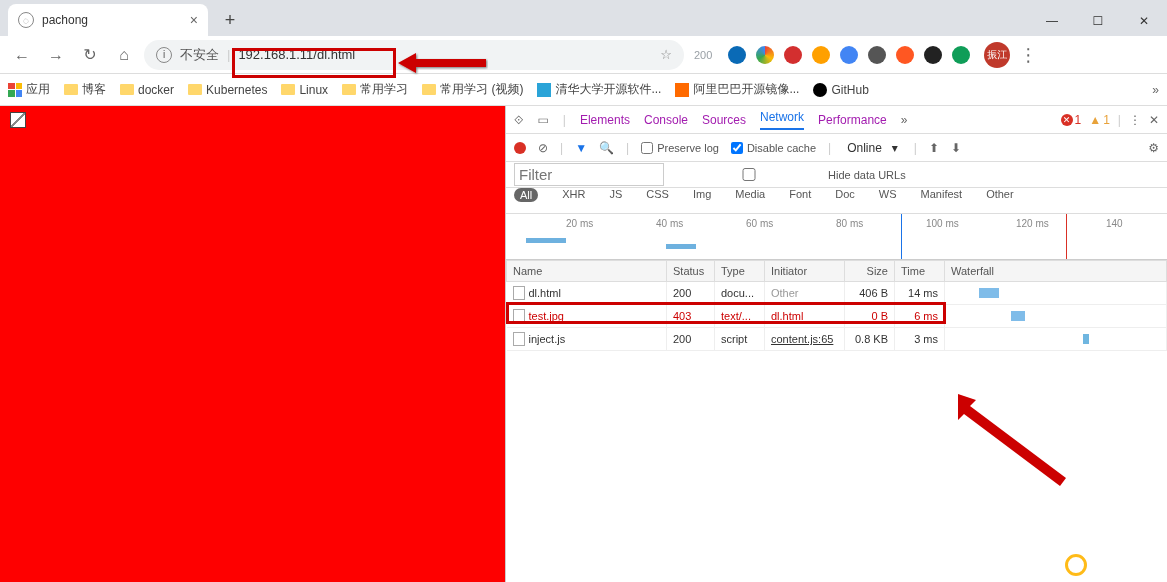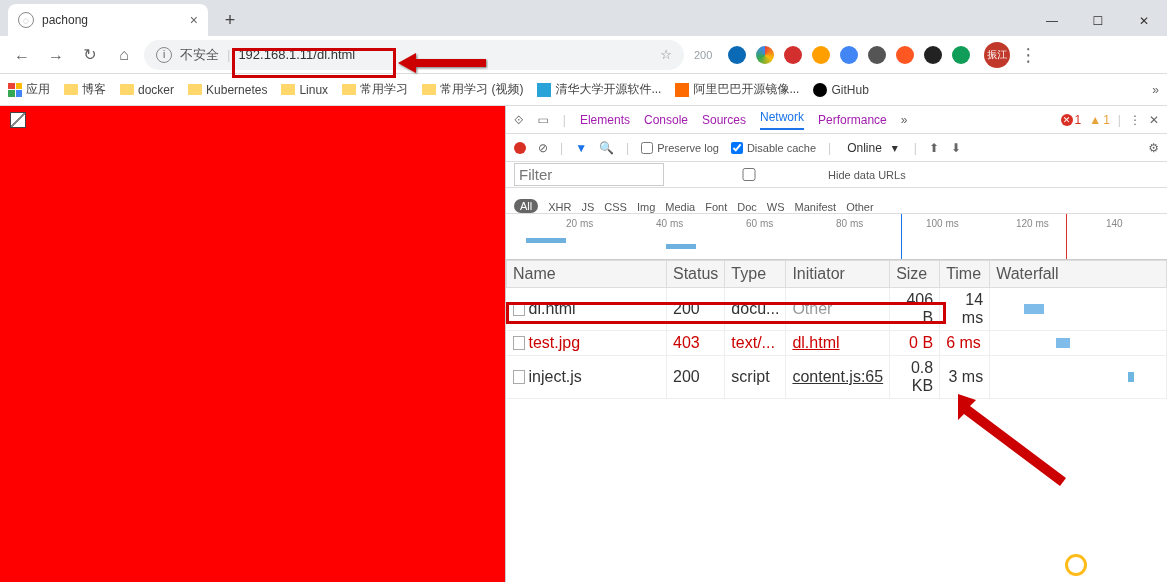--- a/index.html
+++ b/index.html
@@ -52,30 +52,30 @@
 .dt-ctrl .funnel { color:#1a73e8; }
 .dt-ctrl label { display:flex;align-items:center;gap:4px;font-size:11px;color:#555; }
 .dt-ctrl input[type=checkbox]{ width:12px;height:12px; }
 .dt-ctrl .sel { padding:1px 4px; }
 .dt-ctrl .gear { margin-left:auto; color:#666; }
 
 .dt-filter { height:26px; border-bottom:1px solid #ddd; display:flex; align-items:center; padding:0 8px; gap:10px; }
 .dt-filter input { border:1px solid #ccc; font-size:15px; padding:2px 4px; width:150px; color:#888; }
 .dt-filter label { display:flex;align-items:center;gap:4px;font-size:11px;color:#555; }
 
-.dt-types { height:26px; border-bottom:1px solid #ddd; display:flex; align-items:flex-end; padding:0 8px; gap:10px; font-size:11px; color:#555; }
+.dt-types { height:26px; border-bottom:1px solid #ddd; display:flex; align-items:flex-start; padding:0 8px; gap:24px; font-size:11px; color:#555; }
 .dt-types .pill { background:#666;color:#fff;border-radius:8px;padding:1px 6px; }
 
 .dt-timeline { height:46px; border-bottom:1px solid #ccc; position:relative; font-size:10px; color:#888; }
 .dt-timeline .tick { position:absolute; top:4px; }
 .dt-timeline .bar { position:absolute; height:5px; top:24px; }
 .dt-timeline .vline { position:absolute; top:0; bottom:0; width:1px; }
 
 .dt-table { flex:1; overflow:auto; }
-.dt-table table { width:100%; border-collapse:collapse; font-size:16px; }
+.dt-table table { width:100%; border-collapse:collapse; font-size:11px; }
 .dt-table th { text-align:left; font-weight:normal; color:#555; border:1px solid #ddd; padding:4px 6px; background:#f5f5f5; position:sticky; top:0; }
 .dt-table td { border-bottom:1px solid #eee; border-right:1px solid #eee; padding:3px 6px; color:#333; }
 .dt-table .file { display:flex;align-items:center;gap:4px; }
 .dt-table .fileico { width:12px;height:14px;border:1px solid #aaa;background:#fff; }
 .dt-table .red td { color:#c00; }
 .dt-table .other { color:#999; }
 .dt-table .link { text-decoration:underline; }
 .wf-cell { position:relative; height:16px; }
 .wf-bar { position:absolute; height:10px; top:3px; }
 
@@ -274,21 +274,21 @@
     </div>
 
     <div class="dt-table" style="position:relative">
       <table>
         <thead>
             <tr>
           <th style="width:160px">Name</th>
           <th style="width:48px">Status</th>
           <th style="width:50px">Type</th>
           <th style="width:80px">Initiator</th>
-          <th style="width:50px;">Size</th>
+          <th style="width:50px;text-align:right">Size</th>
           <th style="width:50px;">Time</th>
           <th>Waterfall</th>
         </tr>
           </thead>
         <tbody id="netrows">
             <tr>
               <td>
                 <div class="file">
                   <span class="fileico"></span>
                   <span>dl.html</span>
@@ -309,21 +309,21 @@
               <td>
                 <div class="file">
                   <span class="fileico"></span>
                   <span>test.jpg</span>
                 </div>
               </td>
               <td>403</td>
               <td>text/...</td>
               <td class="link">dl.html</td>
               <td style="text-align:right">0 B</td>
-              <td style="text-align:left">6 ms</td>
+              <td style="text-align:right">6 ms</td>
               <td>
                 <div class="wf-cell">
                   <div class="wf-bar" style="left:60px;width:14px;background:#7fbce9"></div>
                 </div>
               </td>
             </tr>
             <tr>
               <td>
                 <div class="file">
                   <span class="fileico"></span>

